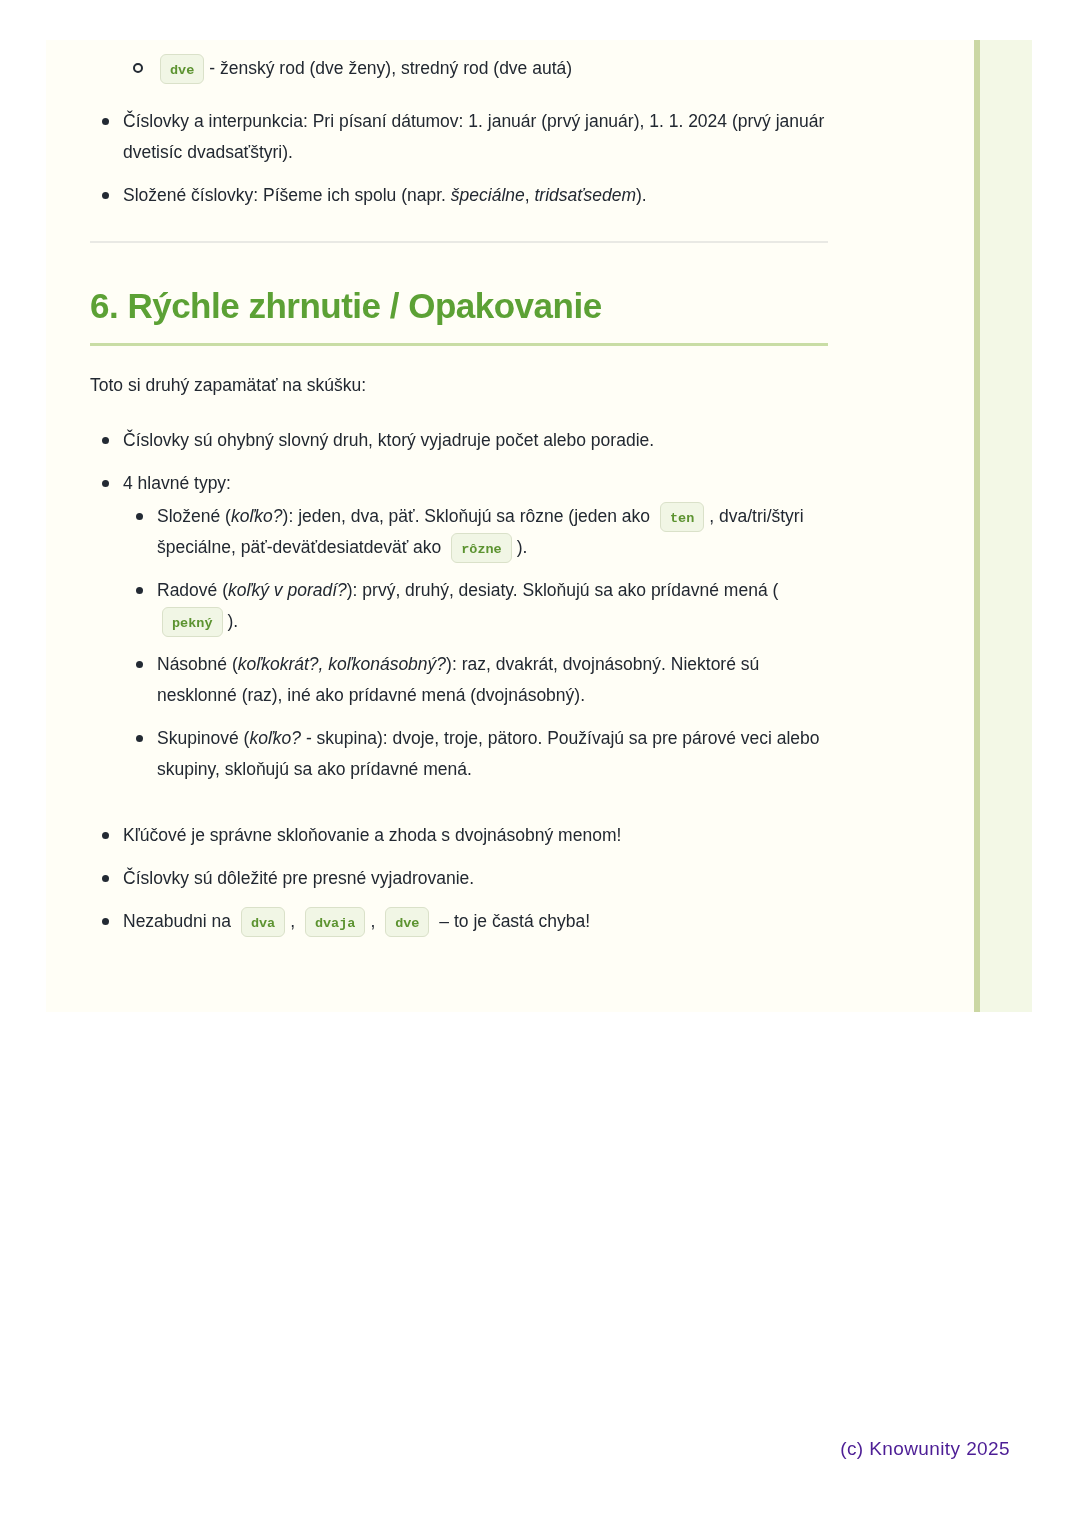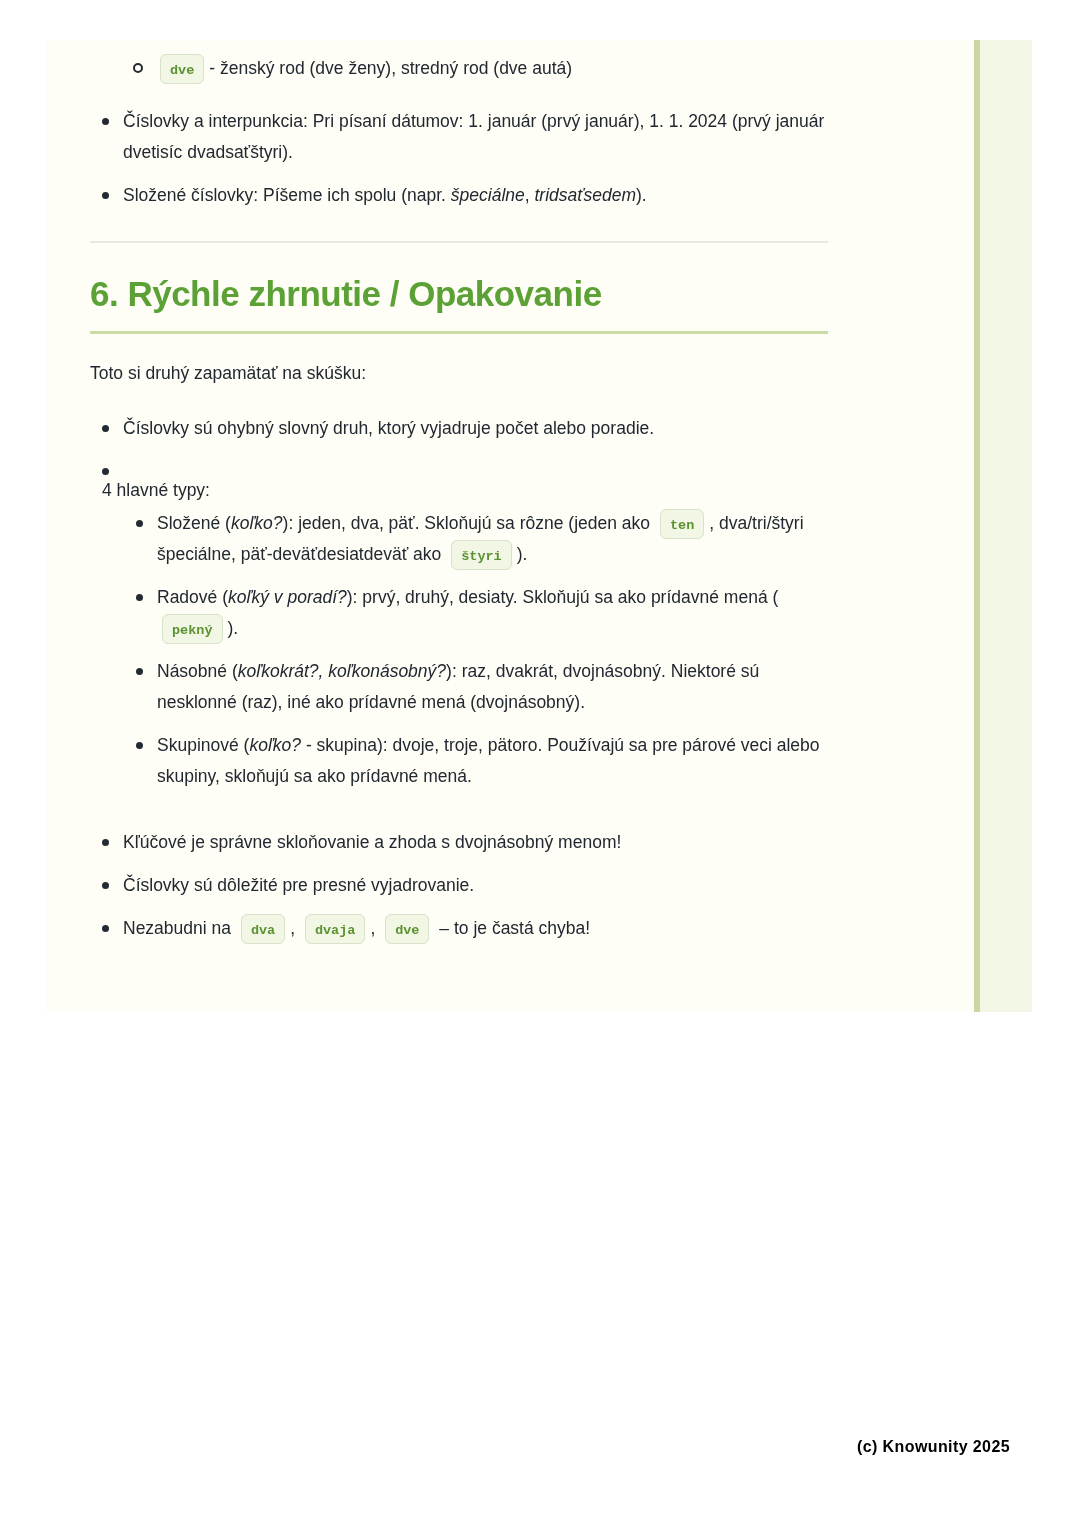--- a/index.html
+++ b/index.html
@@ -18,48 +18,48 @@
     font-size:17.5px; line-height:31px;
   }
   .accent-rule { width:6px; background:#cbd7a3; }
   .margin-strip { width:52px; background:#f3f8e6; }
 
   .li { display:flex; align-items:flex-start; margin-bottom:12px; }
   .li .txt { flex:1; }
   .l1 { padding-left:12px; }
   .l2 { padding-left:46px; }
   .topl2 { padding-left:43px; margin-bottom:22px !important; }
-  .tight { margin-bottom:2px;flex-direction:column; }
+  .tight { margin-bottom:2px; }
   .endgroup { margin-bottom:35px; }
 
   .mk { flex:0 0 auto; }
   .dot { width:7px; height:7px; border-radius:50%; background:#232a33; margin-top:12px; margin-right:14px; }
   .ring { width:10px; height:10px; border-radius:50%; border:2px solid #232a33; box-sizing:border-box;
           background:transparent; margin-top:10px; margin-right:12px; }
 
   .b { font-weight:400; }
   .i { font-style:italic; }
   .code {
     font-family:"Liberation Mono","DejaVu Sans Mono",monospace;
     font-size:13.5px; font-weight:700; color:#5c9330;
     background:#f1f6e5; border:1px solid #dae1c9; border-radius:6px;
     padding:6px 9px 3px; margin:0 5px; white-space:nowrap; display:inline-block; line-height:19px;
   }
 
   .divider { height:2px; background:#e9e9e4; margin-top:30px; }
   .heading {
-    margin-top:30px; font-size:35px; line-height:42px; font-weight:700;
+    margin-top:42px; font-size:35px; line-height:42px; font-weight:700;
     color:#5ca135; letter-spacing:-0.5px;
   }
   .heading-underline { height:3px; background:#c9dda5; margin-top:16px; }
   .intro { margin:24px 0 24px; }
 
   .footer {
     position:absolute; top:1438px; right:70px;
-    font-size:16px; color:#000000; letter-spacing:0.4px;font-weight:bold;
+    font-size:19px; color:#4c1d95; letter-spacing:0.4px;
   }
 </style>
 </head>
 <body>
 
 <div class="card">
   <div class="content">
 
     <div class="list">
       <div class="li topl2">
@@ -87,21 +87,21 @@
       <div class="li l1">
         <span class="mk dot"></span>
         <div class="txt"><span class="b">Číslovky</span><span> sú ohybný slovný druh, ktorý vyjadruje počet alebo poradie.</span></div>
       </div>
       <div class="li l1 tight">
         <span class="mk dot"></span>
         <div class="txt"><span class="b">4 hlavné typy:</span></div>
       </div>
       <div class="li l2">
         <span class="mk dot"></span>
-        <div class="txt"><span class="b">Složené</span><span> (</span><span class="i">koľko?</span><span>): jeden, dva, päť. Skloňujú sa rôzne (jeden ako </span><span class="code">ten</span><span>, dva/tri/štyri špeciálne, päť-deväťdesiatdeväť ako </span><span class="code">štyri</span><span>).</span></div>
+        <div class="txt"><span class="b">Složené</span><span> (</span><span class="i">koľko?</span><span>): jeden, dva, päť. Skloňujú sa rôzne (jeden ako </span><span class="code">ten</span><span>, dva/tri/štyri špeciálne, päť-deväťdesiatdeväť ako </span><span class="code">rôzne</span><span>).</span></div>
       </div>
       <div class="li l2">
         <span class="mk dot"></span>
         <div class="txt"><span class="b">Radové</span><span> (</span><span class="i">koľký v poradí?</span><span>): prvý, druhý, desiaty. Skloňujú sa ako prídavné mená (</span><span class="code">pekný</span><span>).</span></div>
       </div>
       <div class="li l2">
         <span class="mk dot"></span>
         <div class="txt"><span class="b">Násobné</span><span> (</span><span class="i">koľkokrát?, koľkonásobný?</span><span>): raz, dvakrát, dvojnásobný. Niektoré sú nesklonné (raz), iné ako prídavné mená (dvojnásobný).</span></div>
       </div>
       <div class="li l2 endgroup">

